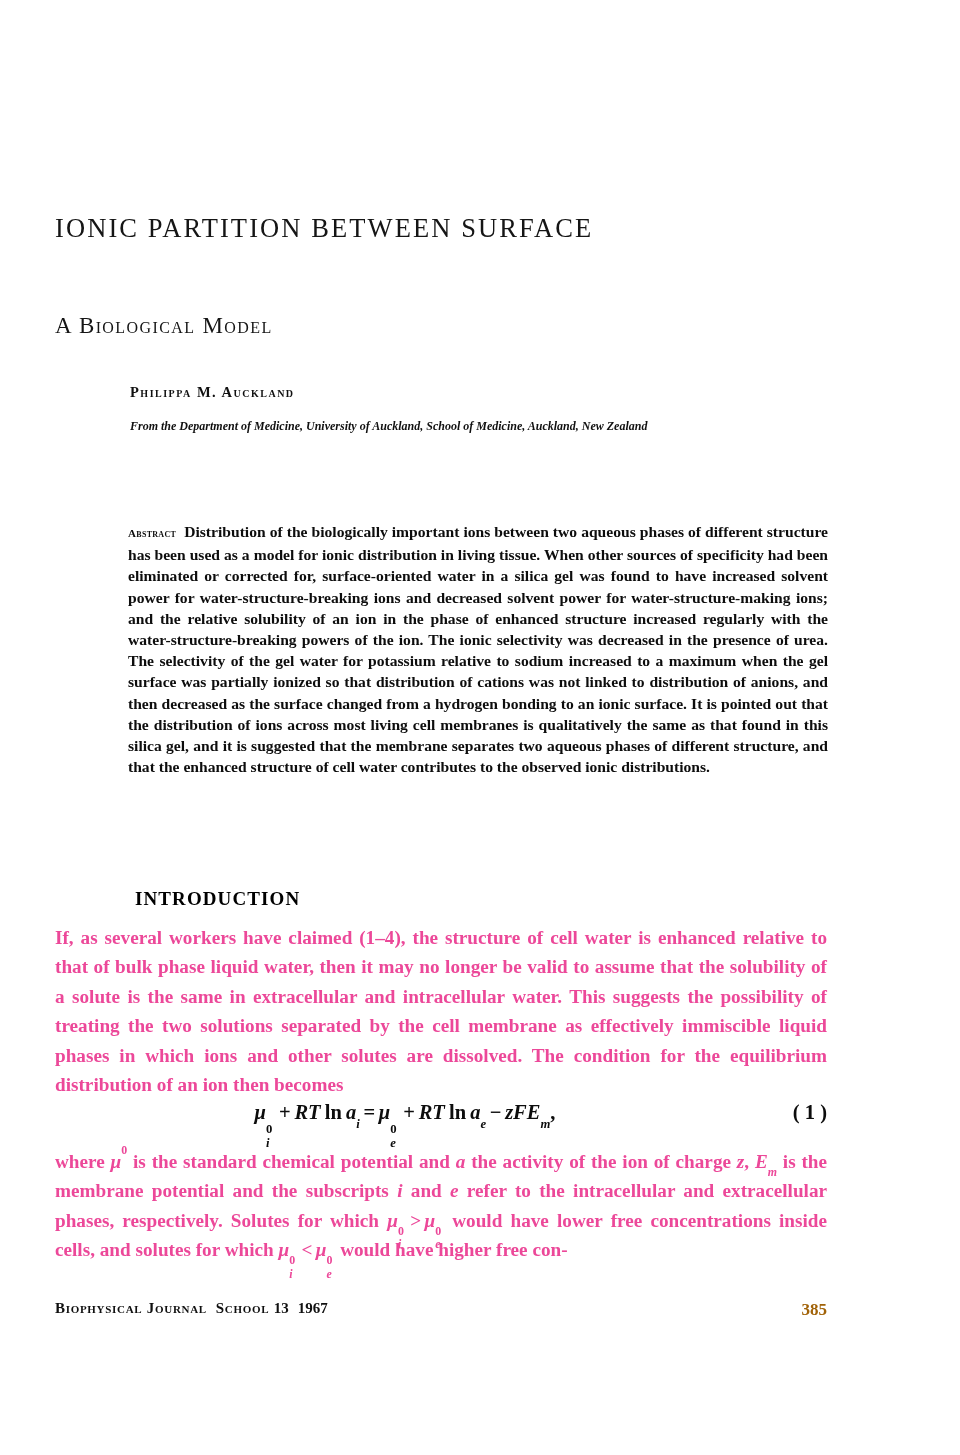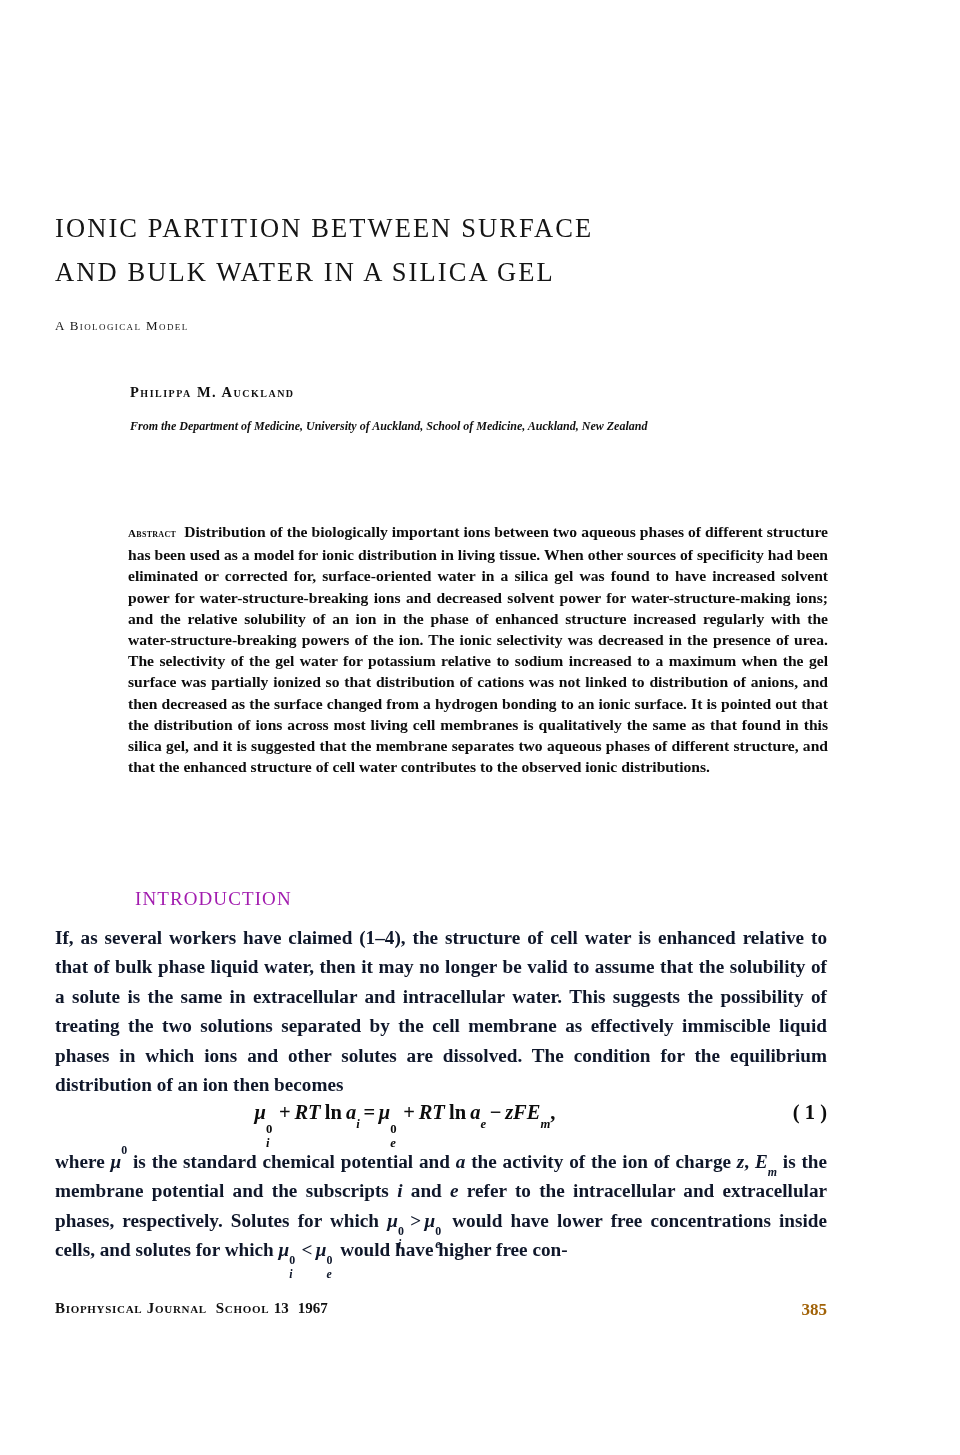--- a/index.html
+++ b/index.html
@@ -36,21 +36,21 @@
     line-height: 44px;
     letter-spacing: 2.1px;
     font-weight: 400;
     color: #151515;
     white-space: nowrap;
   }
   .subtitle {
     position: absolute;
     left: 55px;
     top: 293px;
-    font-size: 13px;
+    font-size: 23px;
     line-height: 26px;
     letter-spacing: 1.4px;
     font-variant: small-caps;
     font-weight: 400;
     color: #151515;
   }
 
   
   .author {
     position: absolute;
@@ -95,35 +95,35 @@
     font-weight: 600;
   }
 
   
   .section-head {
     position: absolute;
     left: 135px;
     top: 868px;
     font-size: 19px;
     letter-spacing: 1.1px;
-    font-weight: 400;
-    color: #a21caf;
+    font-weight: 700;
+    color: #000000;
   }
 
   
   .body-para {
     position: absolute;
     left: 55px;
     width: 772px;
     font-size: 19.2px;
     line-height: 29.4px;
     text-align: justify;
     text-justify: inter-word;
     font-weight: 600;
-    color: #0f172a;
+    color: #ec4899;
   }
   #para-intro { top: 903px; }
   #para-after-eq { top: 1127px; }
 
   .it { font-style: italic; }
 
   
   sub, sup {
     font-size: 0.62em;
     line-height: 0;
@@ -217,21 +217,20 @@
     color: #a16207;
   }
 </style>
 </head>
 <body>
 
 <div class="page">
 
   <div class="title-block">
     <div class="title-line">IONIC PARTITION BETWEEN SURFACE</div>
-    <div class="title-line">AND BULK WATER IN A SILICA GEL</div>
   </div>
 
   <div class="subtitle">A Biological Model</div>
 
   <div class="author">Philippa M. Auckland</div>
   <div class="affiliation">From the Department of Medicine, University of Auckland, School of Medicine, Auckland, New Zealand</div>
 
   <div class="abstract"><span class="lbl">Abstract</span>&nbsp;&nbsp;<span>Distribution of the biologically important ions between two aqueous phases of different structure has been used as a model for ionic distribution in living tissue. When other sources of specificity had been eliminated or corrected for, surface-oriented water in a silica gel was found to have increased solvent power for water-structure-breaking ions and decreased solvent power for water-structure-making ions; and the relative solubility of an ion in the phase of enhanced structure increased regularly with the water-structure-breaking powers of the ion. The ionic selectivity was decreased in the presence of urea. The selectivity of the gel water for potassium relative to sodium increased to a maximum when the gel surface was partially ionized so that distribution of cations was not linked to distribution of anions, and then decreased as the surface changed from a hydrogen bonding to an ionic surface. It is pointed out that the distribution of ions across most living cell membranes is qualitatively the same as that found in this silica gel, and it is suggested that the membrane separates two aqueous phases of different structure, and that the enhanced structure of cell water contributes to the observed ionic distributions.</span></div>
 
   <div class="section-head">INTRODUCTION</div>

